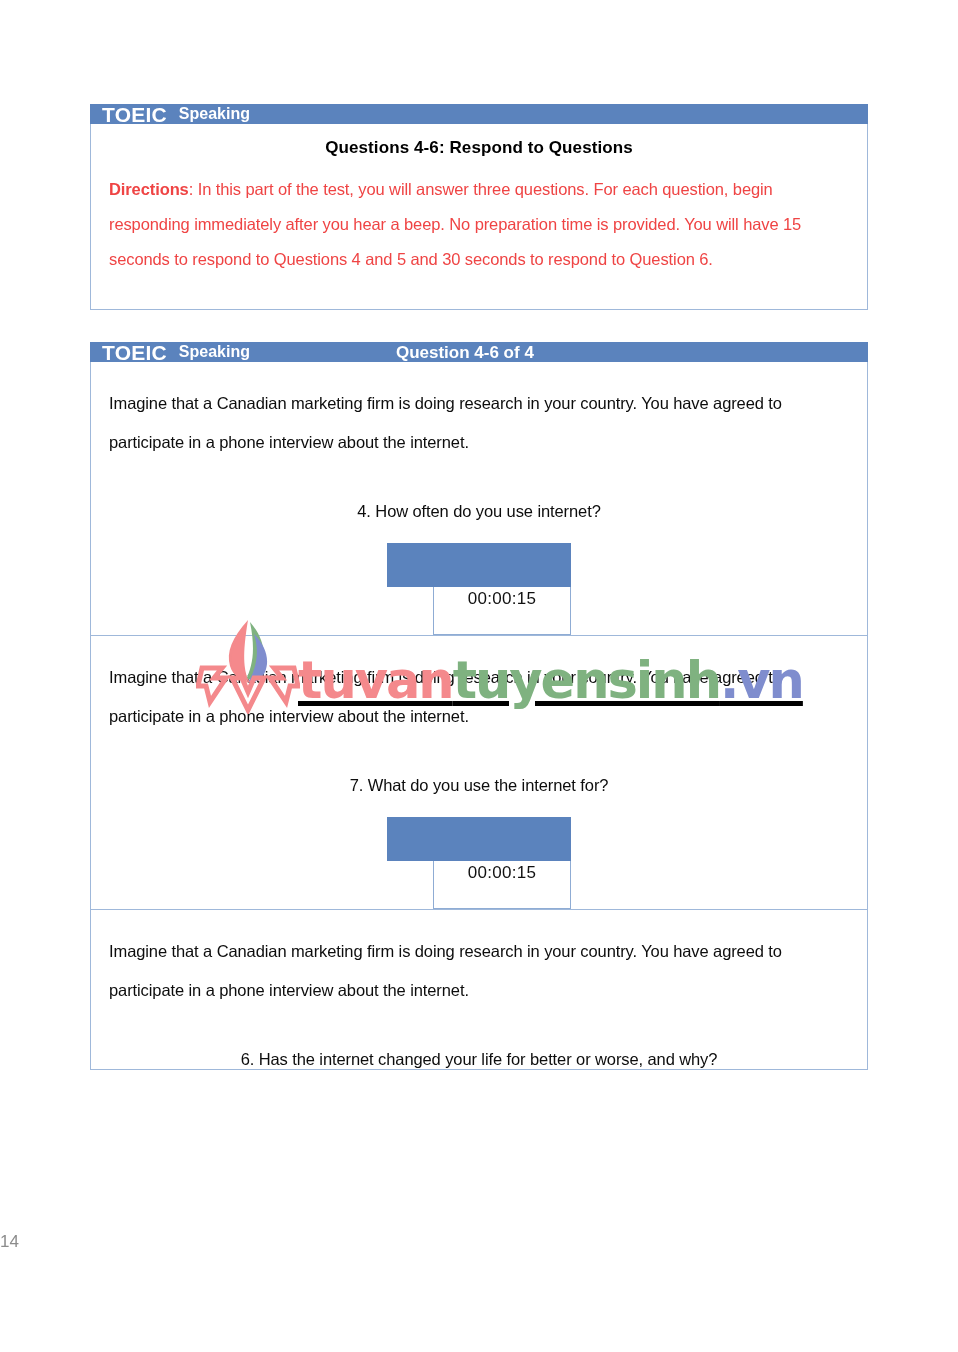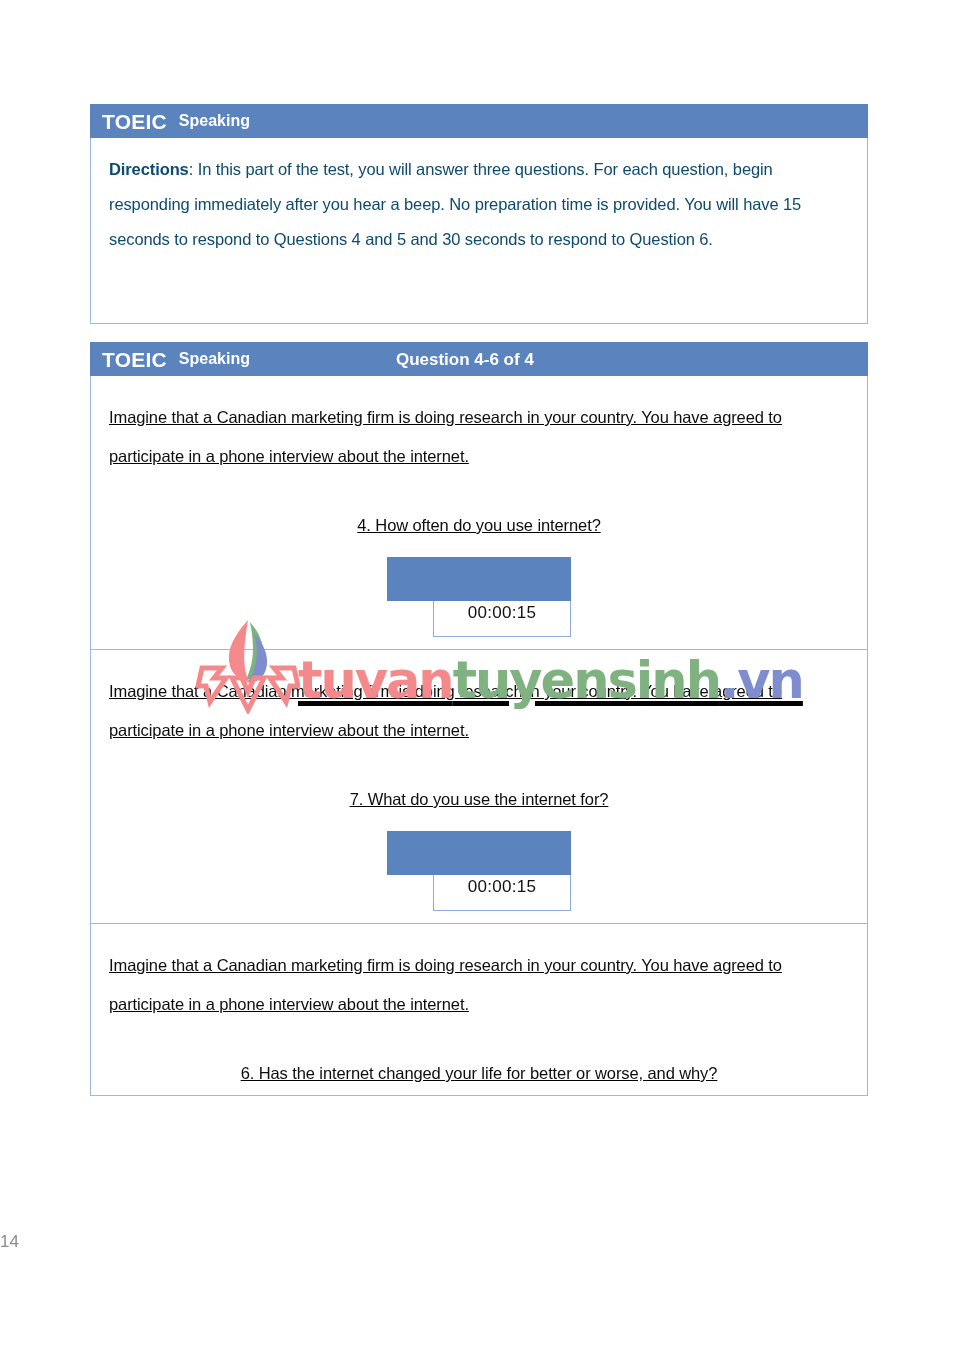--- a/index.html
+++ b/index.html
@@ -26,21 +26,21 @@
 
   
   .directions-panel {
     position: absolute;
     left: 90px;
     top: 104px;
     width: 778px;
   }
   .toeic-bar {
     background: #5b83bd;
-    height: 34px;
+    height: 20px;
     display: flex;
     align-items: center;
     padding-left: 12px;
     color: #ffffff;
   }
   .toeic-bar .toeic-word {
     font-size: 21px;
     font-weight: 600;
     letter-spacing: 0.2px;
     line-height: 1;
@@ -68,44 +68,43 @@
   .directions-title {
     text-align: center;
     font-size: 17px;
     font-weight: 700;
     color: #000;
     margin-bottom: 14px;
     letter-spacing: 0.1px;
   }
   .directions-text {
     font-size: 16.5px;
-    color: #0c4a6e;
+    color: #ef4444;
     line-height: 35px;
     letter-spacing: -0.1px;
   }
   .directions-text b { font-weight: 700; }
 
   
   .questions-panel {
     position: absolute;
     left: 90px;
     top: 342px;
     width: 778px;
   }
   .questions-body {
     border: 1px solid #9fb8da;
     border-top: none;
     background: #ffffff;
   }
 
   .qblock {
     position: relative;
-    padding: 22px 18px 12px 18px;
+    padding: 22px 18px 0 18px;
     border-bottom: 1px solid #9fb8da;
-    text-decoration: underline;
   }
   .qblock:last-child { border-bottom: none; }
 
   .qprompt {
     font-size: 16.5px;
     color: #0d0d0d;
     line-height: 39px;
     letter-spacing: -0.1px;
   }
   .qtext {
@@ -122,21 +121,21 @@
     margin: 22px auto 0 auto;
     position: relative;
   }
   .timer-fill {
     height: 44px;
     background: #5b83bd;
     border: 1px solid #5b83bd;
     border-bottom: none;
   }
   .timer-track {
-    height: 36px;
+    height: 48px;
     background: #ffffff;
     border: 1px solid #8facd4;
     border-top: none;
     overflow: hidden;
     position: relative;
     margin-left: 46px;
   }
   .timer-value {
     position: absolute;
     left: 0;
@@ -196,20 +195,21 @@
 <body>
 
 <div class="page">
 
   <div class="directions-panel">
     <div class="toeic-bar">
       <span class="toeic-word">TOEIC</span>
       <span class="speaking-word">Speaking</span>
     </div>
     <div class="directions-body">
+      <div class="directions-title">Questions 4-6: Respond to Questions</div>
       <div class="directions-text"><b>Directions</b><span>: In this part of the test, you will answer three questions. For each question, begin responding immediately after you hear a beep. No preparation time  is provided. You will have 15 seconds to respond to Questions 4 and 5 and 30 seconds to respond to Question 6.</span></div>
     </div>
   </div>
 
   <div class="questions-panel">
     <div class="toeic-bar">
       <span class="toeic-word">TOEIC</span>
       <span class="speaking-word">Speaking</span>
       <span class="qcount-word">Question 4-6 of 4</span>
     </div>

